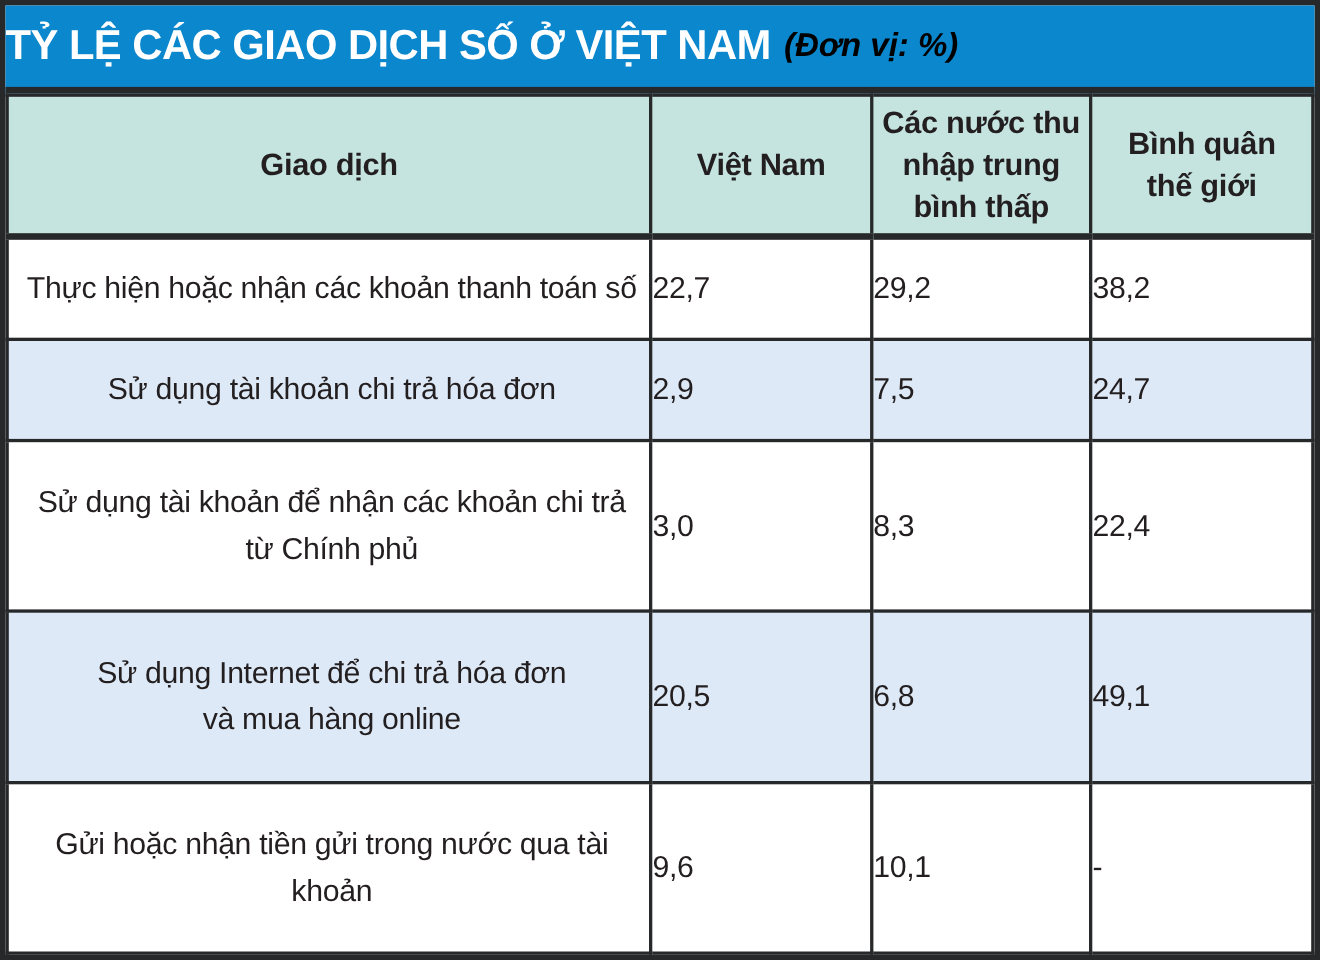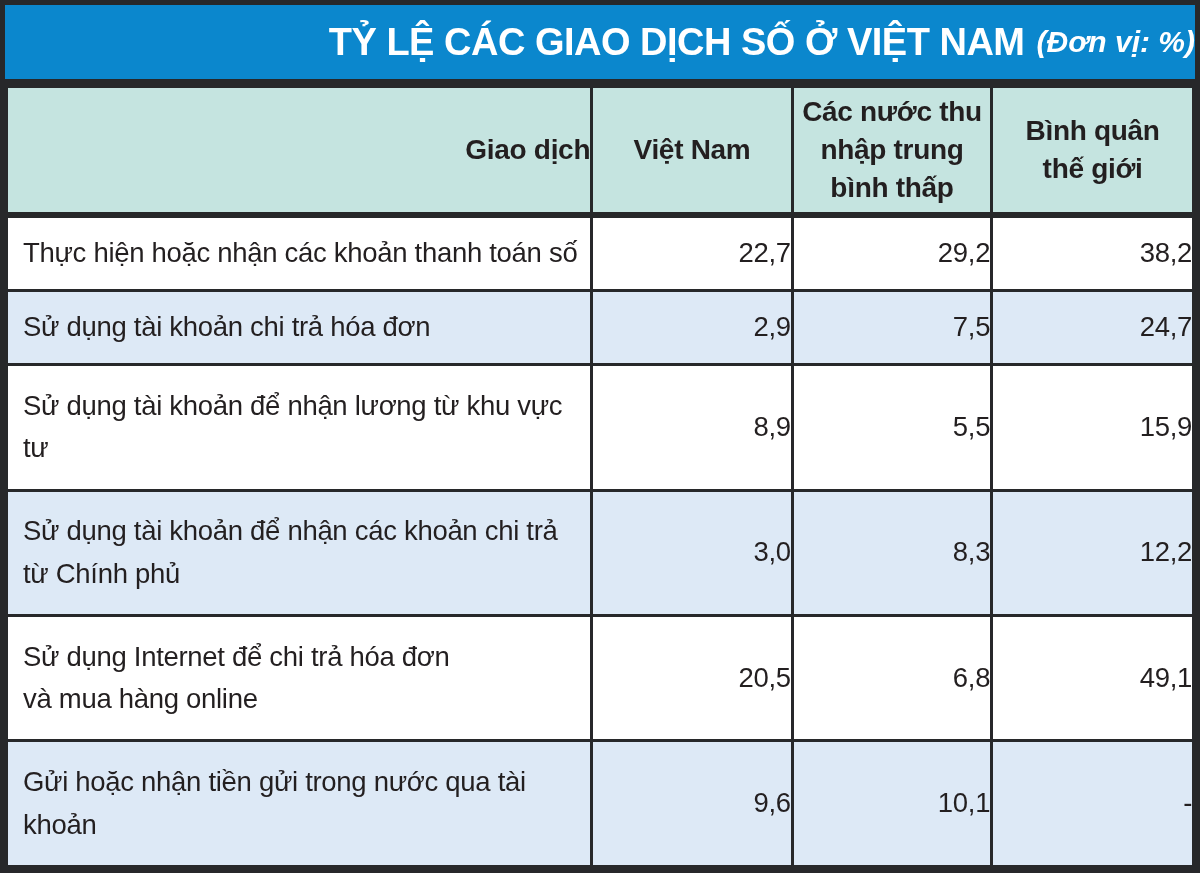--- a/index.html
+++ b/index.html
@@ -16,33 +16,33 @@
     display: flex;
     flex-direction: column;
   }
   .title-bar {
     background: #0b87cd;
     height: 80px;
     flex: 0 0 80px;
     border-bottom: 6px solid #27282a;
     display: flex;
     align-items: center;
-    justify-content: flex-end;
+    justify-content: flex-start;
     gap: 12px;
     overflow: hidden;
   }
   .title-main {
     color: #ffffff;
     font-weight: bold;
     font-size: 38px;
     letter-spacing: -0.5px;
     white-space: nowrap;
   }
   .title-unit {
-    color: #ffffff;
+    color: #000000;
     font-style: italic;
     font-weight: 600;
     font-size: 30px;
     white-space: nowrap;
   }
   table {
     width: 100%;
     flex: 1 1 auto;
     border-collapse: collapse;
     table-layout: fixed;
@@ -55,33 +55,33 @@
     background: #c5e4e0;
     font-weight: bold;
     font-size: 28px;
     text-align: center;
     height: 128px;
     border-bottom-width: 6px;
     white-space: pre-line;
     line-height: 1.35;
     letter-spacing: -0.3px;
   }
-  thead th.col-label { text-align: right; }
+  thead th.col-label { text-align: center; }
   tbody td {
     font-size: 27.5px;
     letter-spacing: -0.3px;
     line-height: 1.55;
   }
   tbody td.label {
-    text-align: left;
+    text-align: center;
     padding: 8px 10px 8px 15px;
     white-space: pre-line;
   }
   tbody td.num {
-    text-align: right;
+    text-align: left;
   }
   tbody tr.single td { height: 56px; }
   tbody tr.tall td { height: 100px; }
   tbody tr:nth-child(even) td { background: #dde9f6; }
   tbody tr:nth-child(odd) td { background: #ffffff; }
 </style>
 </head>
 <body>
 
 <div class="frame">
@@ -115,32 +115,26 @@
         <td class="num">22,7</td>
         <td class="num">29,2</td>
         <td class="num">38,2</td>
       </tr>
       <tr class="single">
         <td class="label">Sử dụng tài khoản chi trả hóa đơn</td>
         <td class="num">2,9</td>
         <td class="num">7,5</td>
         <td class="num">24,7</td>
       </tr>
-      <tr class="single">
-        <td class="label">Sử dụng tài khoản để nhận lương từ khu vực tư</td>
-        <td class="num">8,9</td>
-        <td class="num">5,5</td>
-        <td class="num">15,9</td>
-      </tr>
       <tr class="tall">
         <td class="label">Sử dụng tài khoản để nhận các khoản chi trả
 từ Chính phủ</td>
         <td class="num">3,0</td>
         <td class="num">8,3</td>
-        <td class="num">12,2</td>
+        <td class="num">22,4</td>
       </tr>
       <tr class="tall">
         <td class="label">Sử dụng Internet để chi trả hóa đơn
 và mua hàng online</td>
         <td class="num">20,5</td>
         <td class="num">6,8</td>
         <td class="num">49,1</td>
       </tr>
       <tr class="single">
         <td class="label">Gửi hoặc nhận tiền gửi trong nước qua tài khoản</td>

